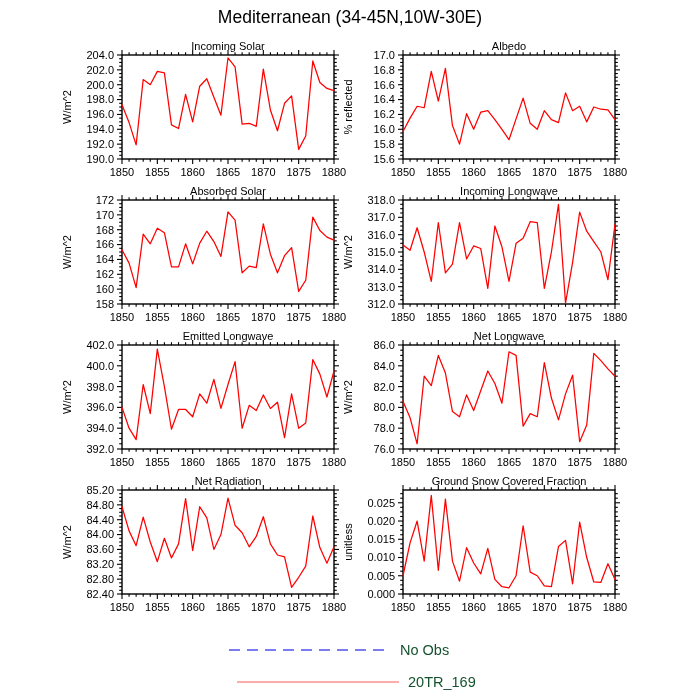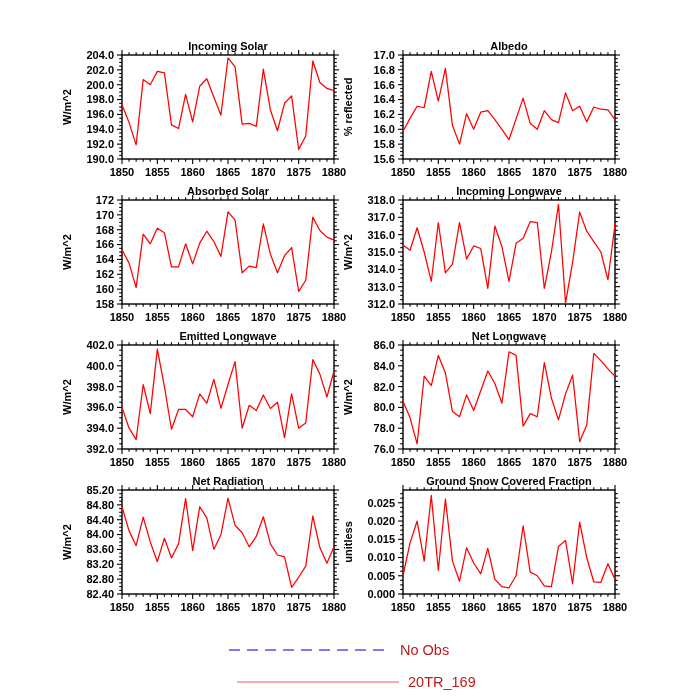--- a/index.html
+++ b/index.html
@@ -1,29 +1,30 @@
 <!DOCTYPE html>
 <html><head>
 <meta charset="utf-8">
 <style>
   html,body{margin:0;padding:0;background:#fff;}
   .canvas{position:relative;width:700px;height:700px;background:#ffffff;overflow:hidden;
           font-family:"Liberation Sans", sans-serif;}
   .main-title{position:absolute;top:7px;left:0;width:700px;text-align:center;
               font-size:17.5px;color:#000;}
-  #plots{position:absolute;left:0;top:0;width:700px;height:556px;font-weight:bold;}
+  #plots{position:absolute;left:0;top:0;width:700px;height:556px;}
   svg.subplot{position:absolute;overflow:visible;}
   svg text{font-family:"Liberation Sans", sans-serif;fill:#000;}
   .legend-row{position:absolute;display:flex;align-items:center;height:18px;}
-  .legend-row span{font-size:14.5px;color:#b91c1c;margin-left:8px;white-space:nowrap;}
+  .legend-row span{font-size:14.5px;color:#14532d;margin-left:8px;white-space:nowrap;}
 </style>
 </head>
 <body>
 
 <div class="canvas">
+  <div class="main-title">Mediterranean (34-45N,10W-30E)</div>
 
   <div id="plots">
       <svg width="292" height="140" class="subplot" style="left: 60px; top: 41px;">
         <text x="168" y="9" text-anchor="middle" font-size="11">Incoming Solar</text>
         <rect x="62" y="14" width="212" height="104" fill="none" stroke="#000" stroke-width="1.4"></rect>
         <line x1="62" y1="118" x2="62" y2="123" stroke="#000" stroke-width="1.1"></line>
         <line x1="62" y1="14" x2="62" y2="9" stroke="#000" stroke-width="1.1"></line>
         <text x="62" y="135" text-anchor="middle" font-size="11">1850</text>
         <line x1="69.06666666666666" y1="118" x2="69.06666666666666" y2="120.8" stroke="#000" stroke-width="1.1"></line>
         <line x1="69.06666666666666" y1="14" x2="69.06666666666666" y2="11.2" stroke="#000" stroke-width="1.1"></line>

